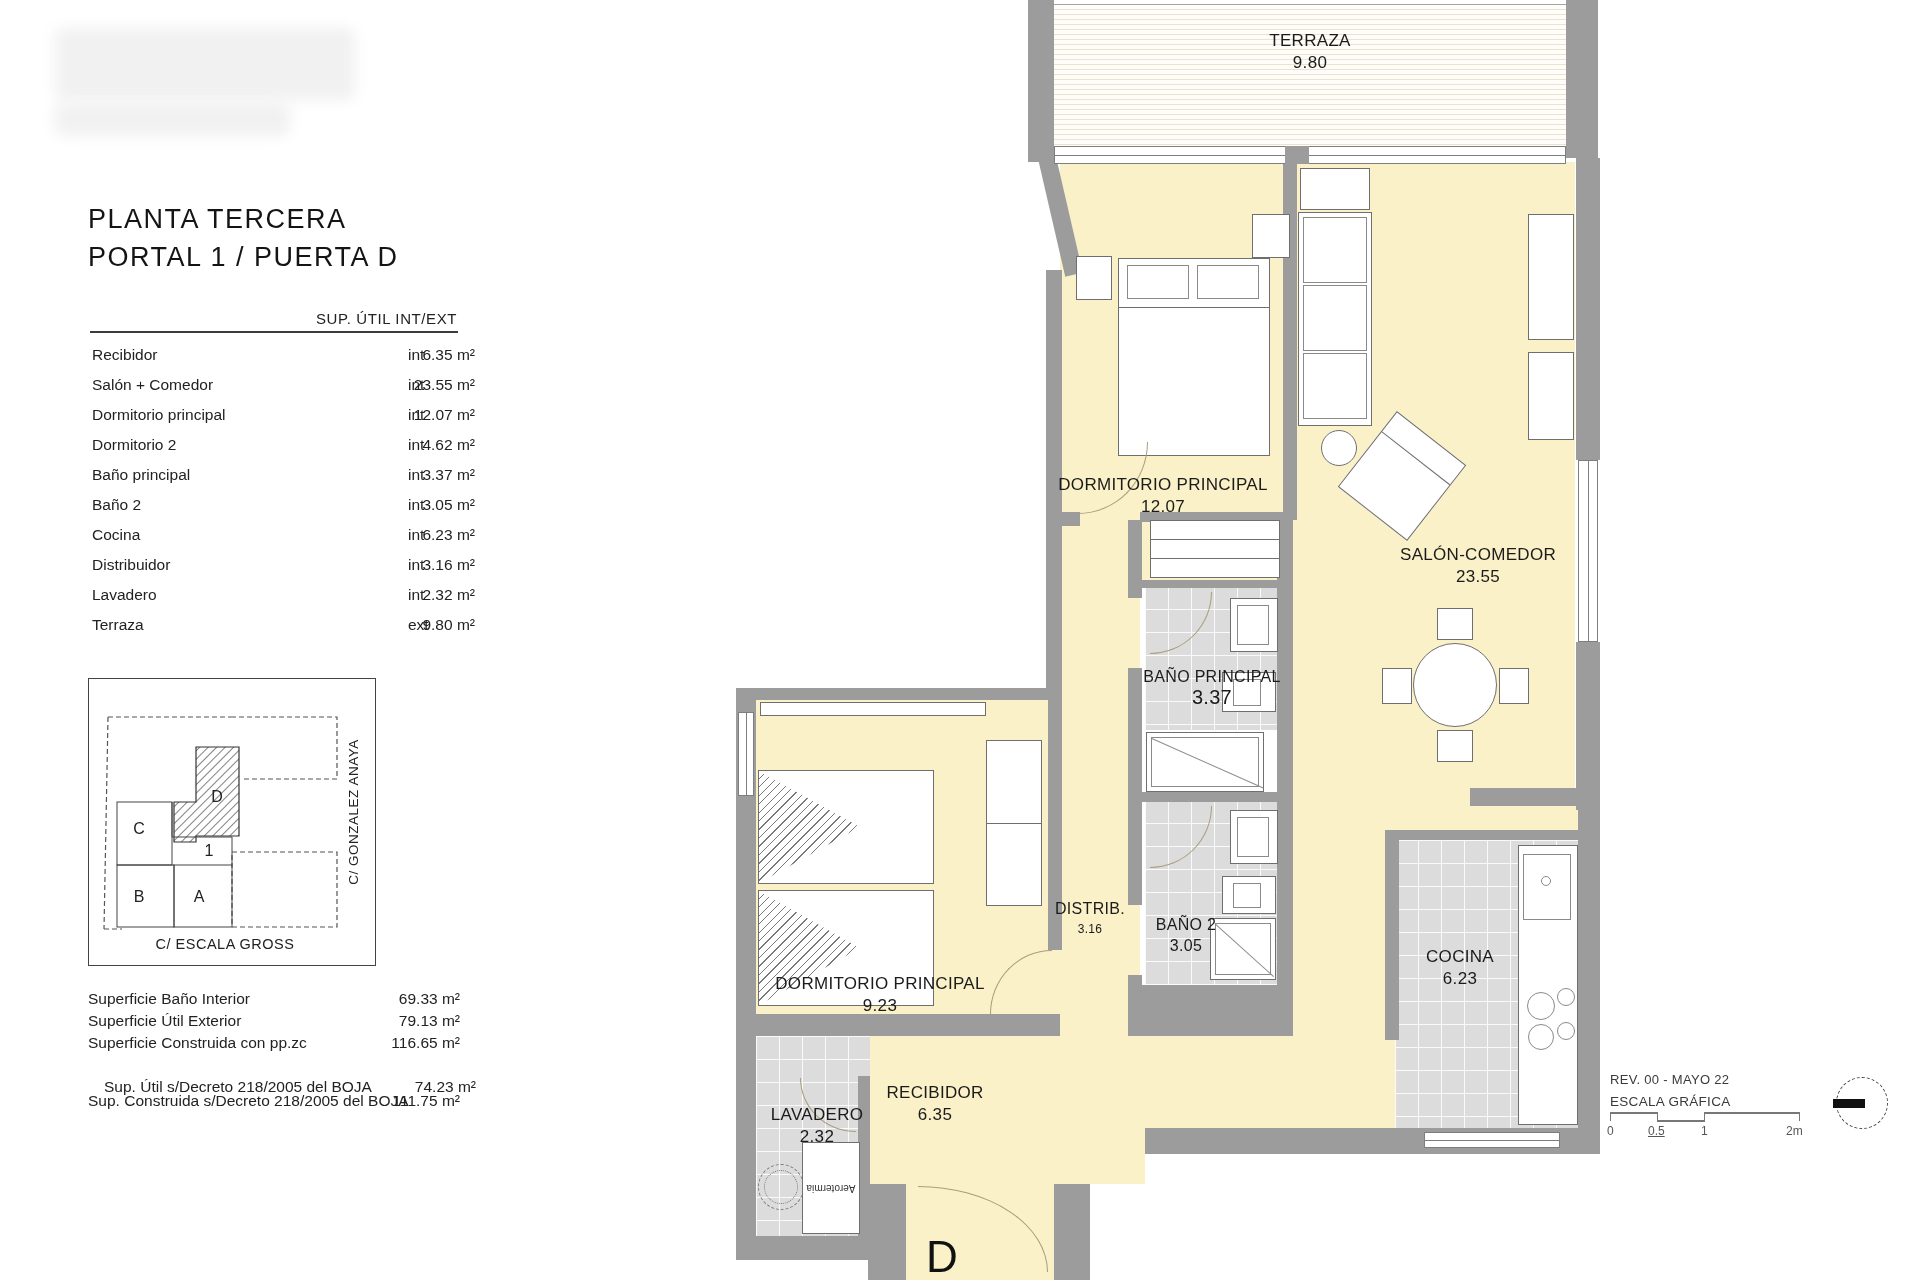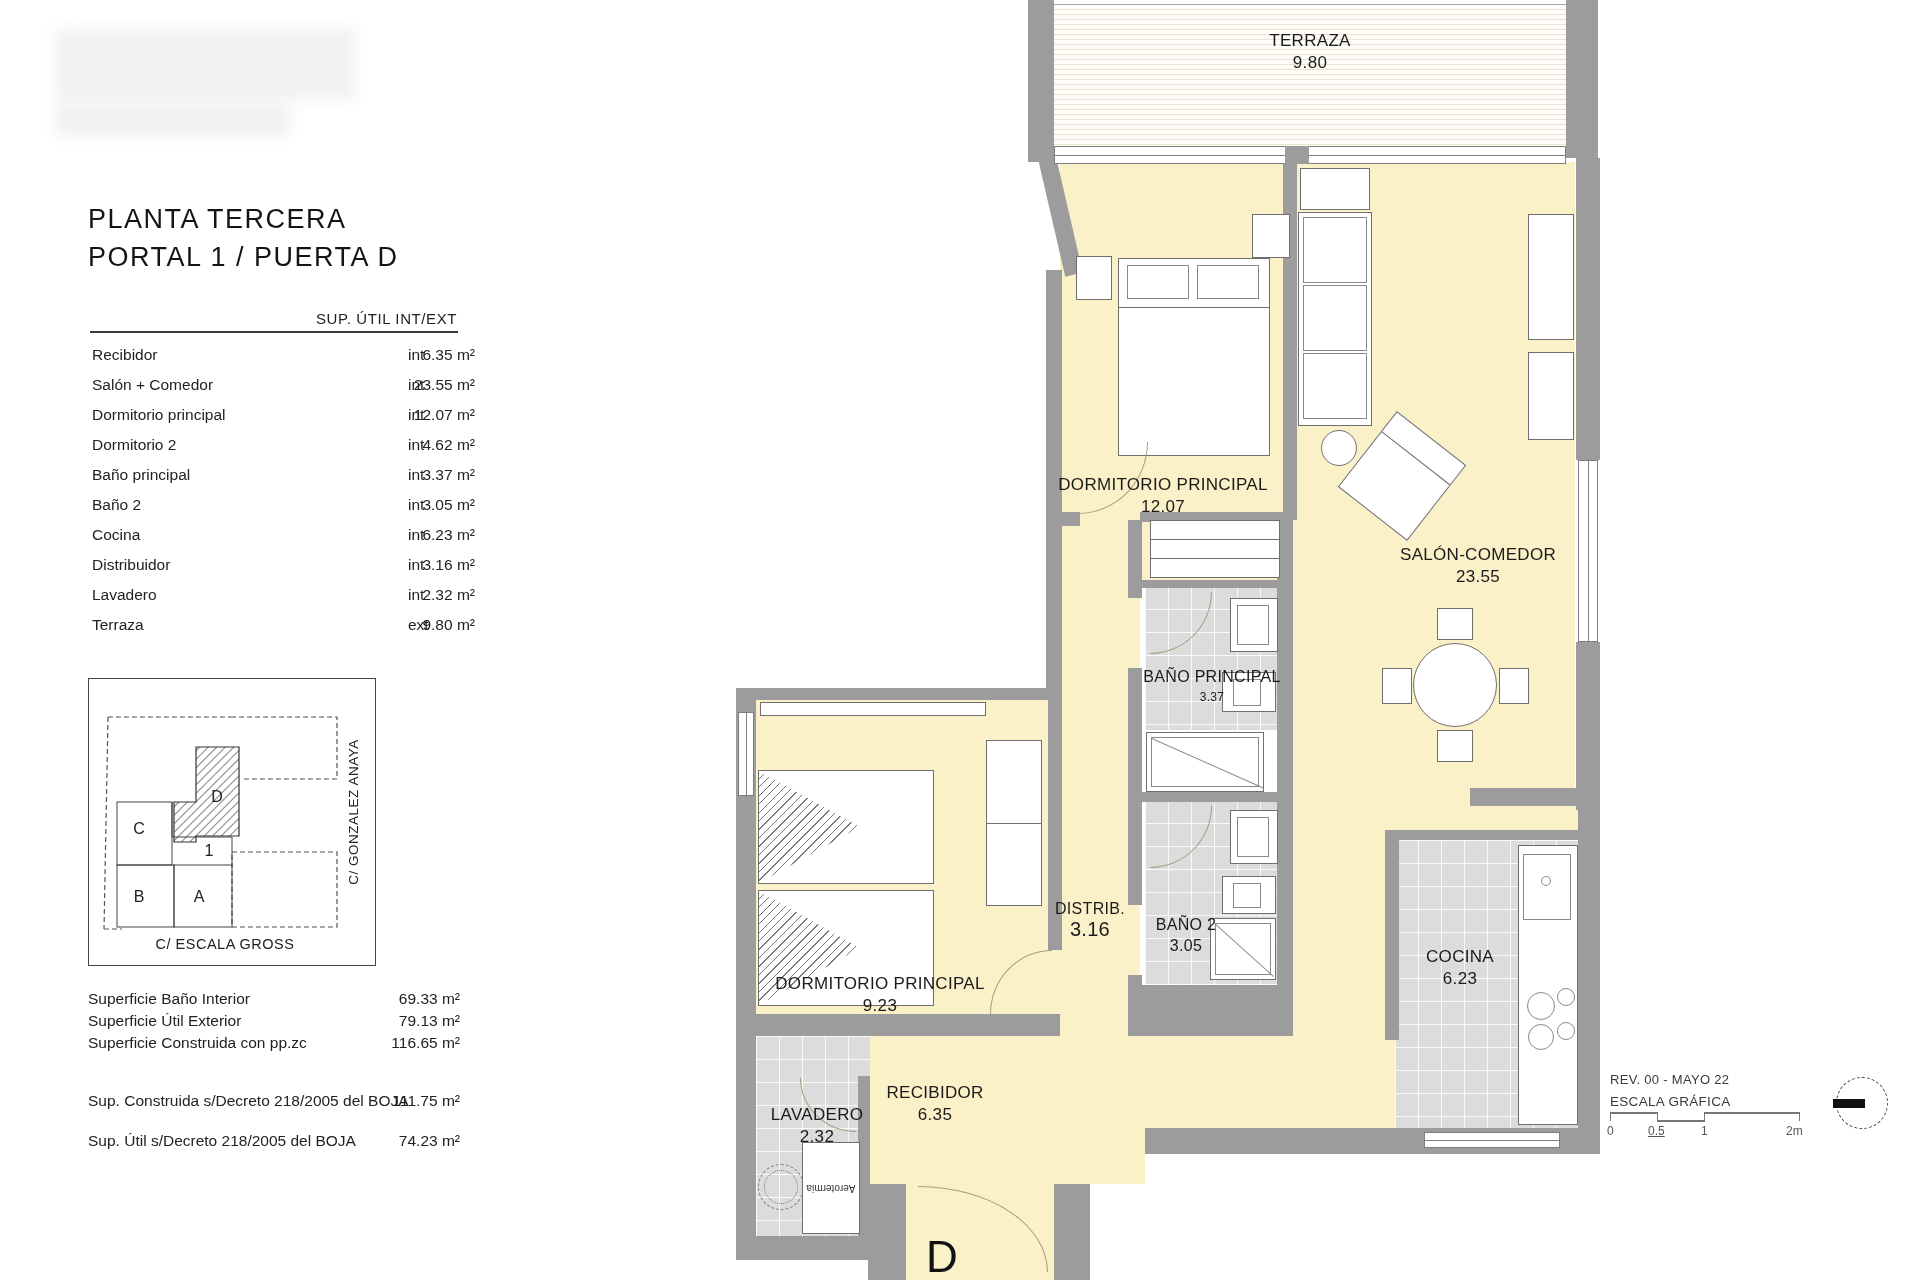--- a/index.html
+++ b/index.html
@@ -148,21 +148,21 @@
     <span class="sum-val">69.33 m²</span>
   </div>
   <div class="sum-row" style="top:1012px;">
     <span>Superficie Útil Exterior</span>
     <span class="sum-val">79.13 m²</span>
   </div>
   <div class="sum-row" style="top:1034px;">
     <span>Superficie Construida con pp.zc</span>
     <span class="sum-val">116.65 m²</span>
   </div>
-  <div class="sum-row" style="top:1132px;">
+  <div class="sum-row" style="top:1078px;margin-left:16px;">
     <span>Sup. Útil s/Decreto 218/2005 del BOJA</span>
     <span class="sum-val">74.23 m²</span>
   </div>
   <div class="sum-row" style="top:1092px;">
     <span>Sup. Construida s/Decreto 218/2005 del BOJA</span>
     <span class="sum-val">111.75 m²</span>
   </div>
 
   <div class="room" style="left:1060px;top:162px;width:230px;height:358px;"></div>
   <div class="room" style="left:1290px;top:162px;width:285px;height:634px;"></div>
@@ -319,25 +319,25 @@
   <div class="lbl" style="left:1163px;top:474px;">
     <span>DORMITORIO PRINCIPAL</span>
     <small>12.07</small>
   </div>
   <div class="lbl" style="left:1478px;top:544px;">
     <span>SALÓN-COMEDOR</span>
     <small>23.55</small>
   </div>
   <div class="lbl" style="left:1212px;top:666px;font-size:16px;line-height:21px;">
     <span>BAÑO PRINCIPAL</span>
-    <small style="font-size:12px;">3.37</small>
+    <small style="font-size:20px;">3.37</small>
   </div>
   <div class="lbl" style="left:1090px;top:898px;font-size:16px;line-height:21px;">
     <span>DISTRIB.</span>
-    <small style="font-size:20px;">3.16</small>
+    <small style="font-size:12px;">3.16</small>
   </div>
   <div class="lbl" style="left:1186px;top:914px;font-size:16px;line-height:21px;">
     <span>BAÑO 2</span>
     <small style="font-size:16px;">3.05</small>
   </div>
   <div class="lbl" style="left:880px;top:973px;">
     <span>DORMITORIO PRINCIPAL</span>
     <small>9.23</small>
   </div>
   <div class="lbl" style="left:1460px;top:946px;">

